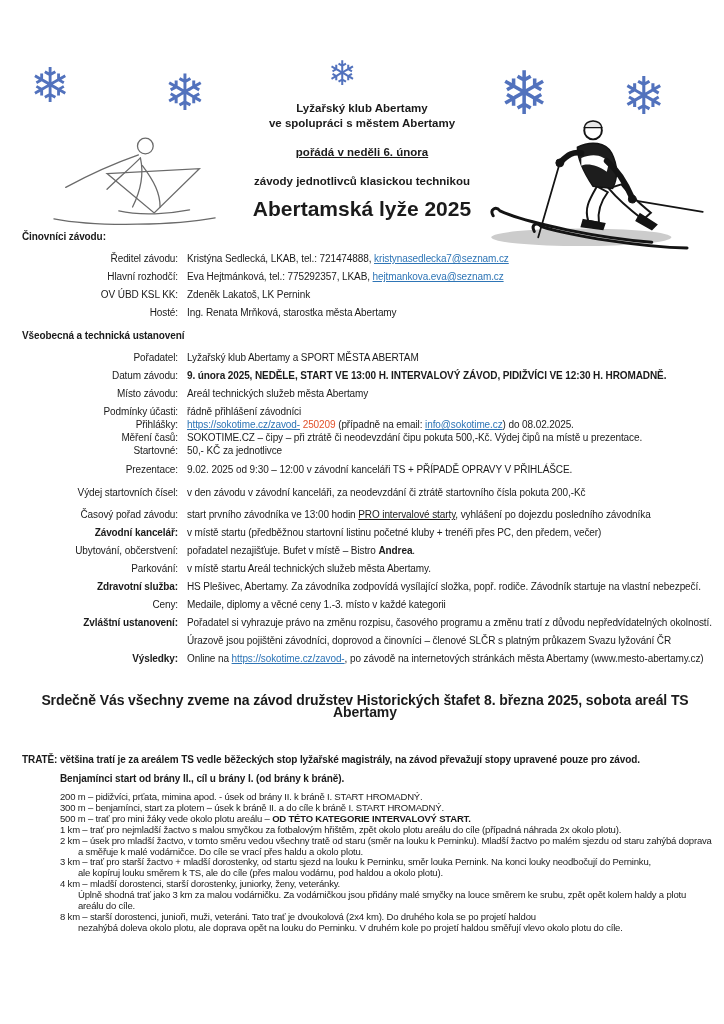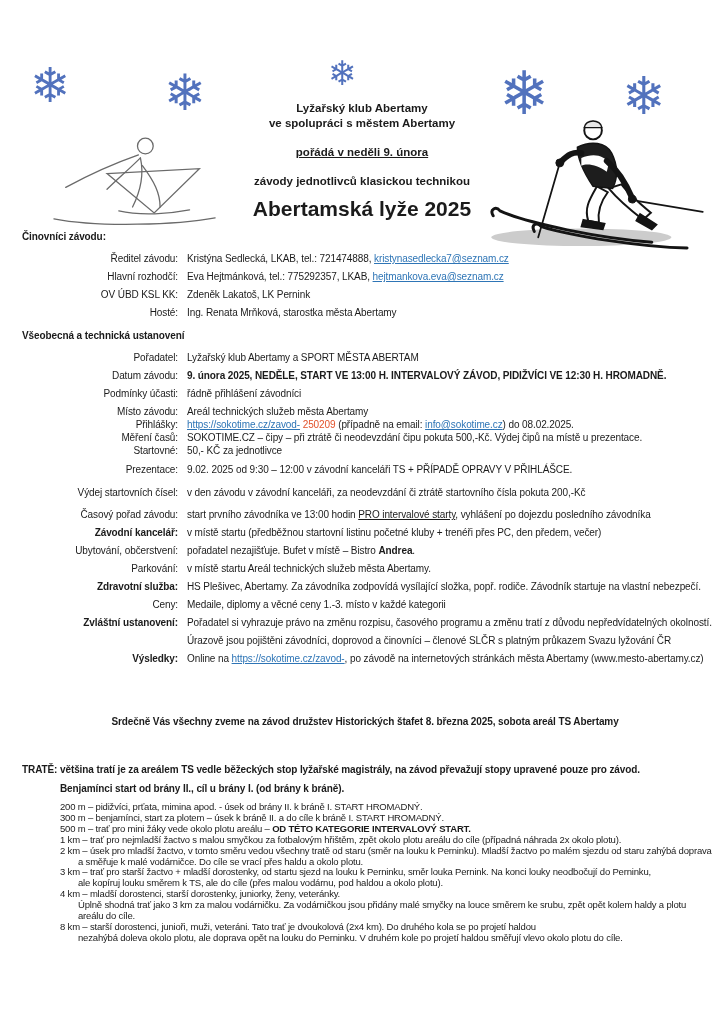--- a/index.html
+++ b/index.html
@@ -35,21 +35,21 @@
   .row.gap12{margin-top:12px;}
   .row.gap11{margin-top:11px;}
   .lbl{flex:0 0 156px;text-align:right;}
   .lbl.b{font-weight:bold;text-align:right;}
   .val{margin-left:9px;flex:1;}
   .b{font-weight:bold;}
   .u{text-decoration:underline;}
   .link{color:#2e75b6;text-decoration:underline;cursor:pointer;text-align:right;}
   .code{color:#e2512a;}
   
-  .invite{margin-top:52px;text-align:center;font-size:10px;font-weight:bold;line-height:12px;letter-spacing:-0.1px;}
+  .invite{margin-top:30px;text-align:center;font-size:14px;font-weight:bold;line-height:12px;letter-spacing:-0.1px;}
   
   .tracks{margin-top:36px;}
   .tracks-intro{font-size:10px;font-weight:bold;line-height:11px;letter-spacing:-0.1px;white-space:nowrap;}
   .tracks-benj{margin-top:8px;padding-left:38px;font-size:10px;font-weight:bold;line-height:11px;letter-spacing:-0.1px;}
   .track-list{margin-top:8px;}
   .tline{padding-left:38px;font-size:9.5px;line-height:10.9px;letter-spacing:-0.18px;white-space:nowrap;}
   .tline.cont{padding-left:56px;}
 </style>
 </head>
 <body>
@@ -93,21 +93,21 @@
       <circle cx="112" cy="21" r="9" fill="#ffffff" stroke-width="2"></circle>
       <path d="M103,18 C104,9 120,9 121,18 Z" fill="#e8e8e8" stroke-width="1.5"></path>
       <circle cx="78" cy="54" r="4" fill="#141414"></circle>
       <circle cx="152" cy="91" r="4" fill="#141414"></circle>
     </g>
   </svg>
 
   <div class="header">
     <div class="h-line">Lyžařský klub Abertamy</div>
     <div class="h-line">ve spolupráci s městem Abertamy</div>
-    <div class="h-date">pořádá v neděli 9. února</div>
+    <div class="h-date">pořádá v neděli 6. února</div>
     <div class="h-event">závody jednotlivců klasickou technikou</div>
     <div class="h-title">Abertamská lyže 2025</div>
   </div>
 
   <div class="content">
 
     <div class="sec-officials">
       <div class="sec-head">Činovníci závodu:</div>
 
       <div class="row first">
@@ -133,26 +133,26 @@
 
       <div class="row first">
         <div class="lbl">Pořadatel:</div>
         <div class="val">Lyžařský klub Abertamy a SPORT MĚSTA ABERTAM</div>
       </div>
       <div class="row">
         <div class="lbl">Datum závodu:</div>
         <div class="val b">9. února 2025, NEDĚLE, START VE 13:00 H. INTERVALOVÝ ZÁVOD, PIDIŽVÍCI VE 12:30 H. HROMADNĚ.</div>
       </div>
       <div class="row">
+        <div class="lbl">Místo závodu:</div>
+        <div class="val">Areál technických služeb města Abertamy</div>
+      </div>
+      <div class="row">
         <div class="lbl">Podmínky účasti:</div>
         <div class="val">řádně přihlášení závodníci</div>
-      </div>
-      <div class="row">
-        <div class="lbl">Místo závodu:</div>
-        <div class="val">Areál technických služeb města Abertamy</div>
       </div>
       <div class="row tight">
         <div class="lbl">Přihlášky:</div>
         <div class="val"><a class="link">https://sokotime.cz/zavod-</a><span class="code"> 250209</span><span> (případně na email: </span><a class="link">info@sokotime.cz</a><span>) do 08.02.2025.</span></div>
       </div>
       <div class="row tight">
         <div class="lbl">Měření časů:</div>
         <div class="val">SOKOTIME.CZ – čipy – při ztrátě či neodevzdání čipu pokuta 500,-Kč. Výdej čipů na místě u prezentace.</div>
       </div>
       <div class="row tight">

